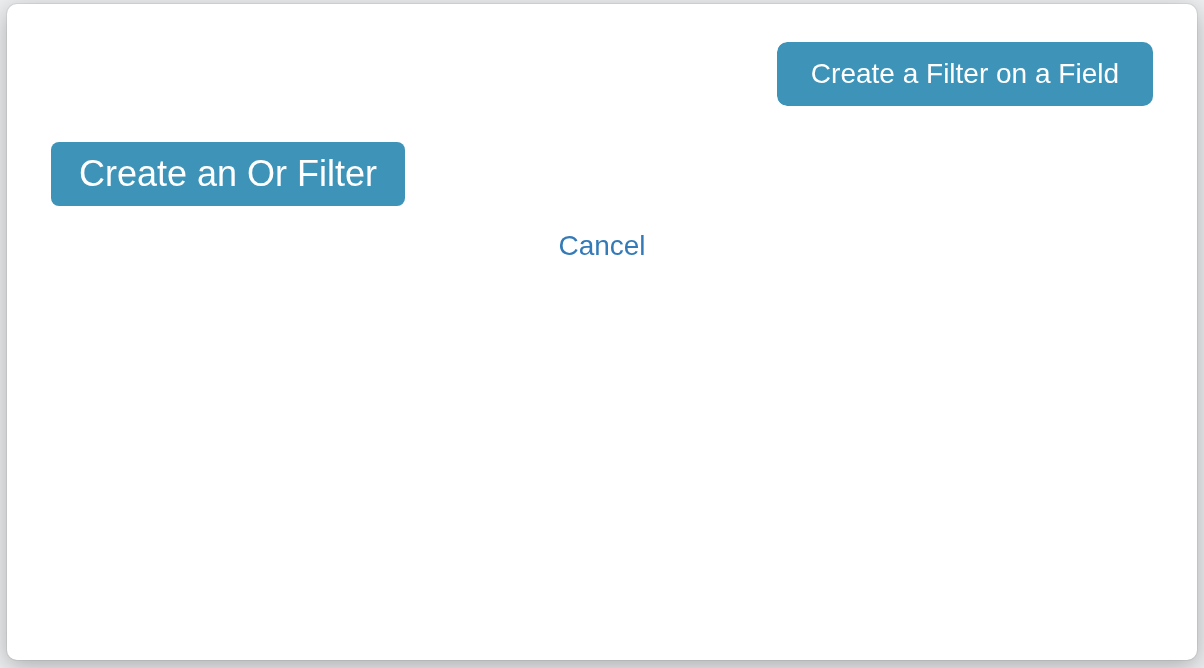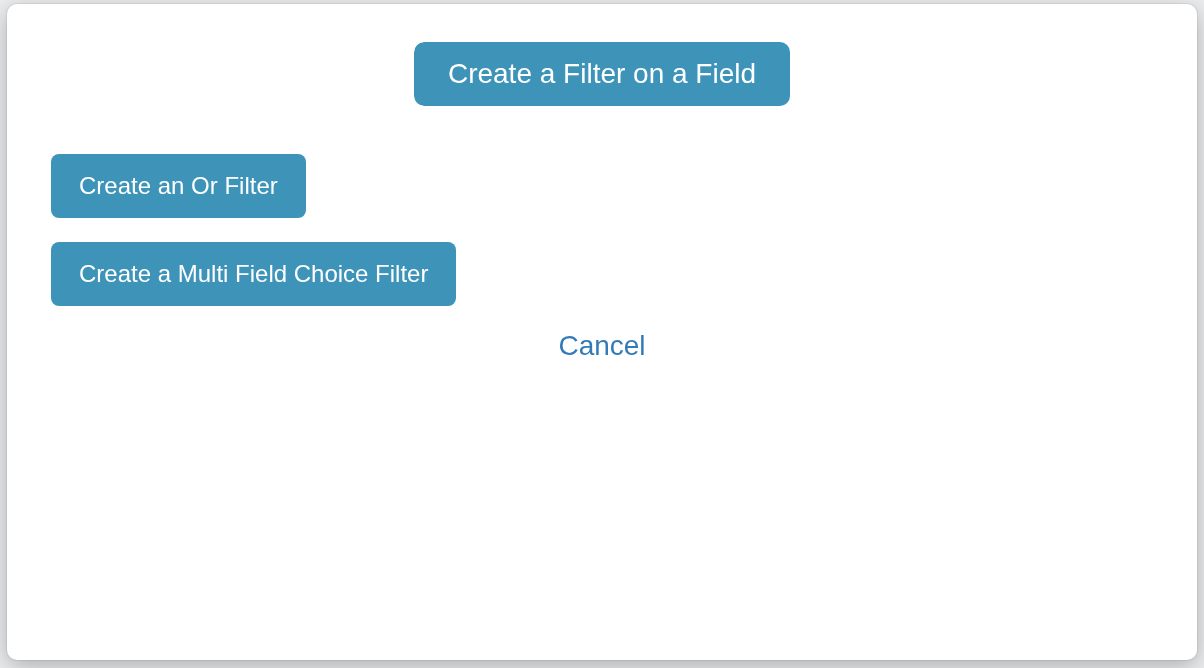--- a/index.html
+++ b/index.html
@@ -16,22 +16,22 @@
       min-height: 656px;
       background: #ffffff;
       border-radius: 10px;
       margin: 4px auto 0 auto;
       box-shadow: 0 6px 24px rgba(0,0,0,0.28), 0 0 0 1px rgba(0,0,0,0.06);
       padding: 38px 44px 36px 44px;
       position: relative;
     }
     .tab-row {
       display: flex;
-      justify-content: center;
-      margin-bottom: 48px;
+      justify-content: flex-end;
+      margin-bottom: 36px;
     }
     .tab-group {
       display: inline-flex;
       border-radius: 10px;
       overflow: hidden;
     }
     .tab {
       display: inline-flex;
       align-items: center;
       justify-content: center;
@@ -53,21 +53,21 @@
       align-items: flex-start;
       gap: 24px;
     }
     .opt-btn {
       background: #3d94b8;
       color: #ffffff;
       border: none;
       border-radius: 8px;
       height: 64px;
       padding: 0 28px;
-      font-size: 24px;
+      font-size: 36px;
       font-weight: 400;
       cursor: pointer;
       white-space: nowrap;
       font-family: inherit;
     }
 
     .cancel-row {
       margin-top: 24px;
       text-align: center;
     }
@@ -87,20 +87,19 @@
 <div class="modal">
 
   <div class="tab-row">
     <div class="tab-group">
       <div class="tab tab-left">Create a Filter on a Field</div>
     </div>
   </div>
 
   <div class="options">
     <button class="opt-btn">Create an Or Filter</button>
-    <button class="opt-btn">Create a Multi Field Choice Filter</button>
   </div>
 
   <div class="cancel-row">
     <a class="cancel-link">Cancel</a>
   </div>
 
 </div>
 
 </body></html>

